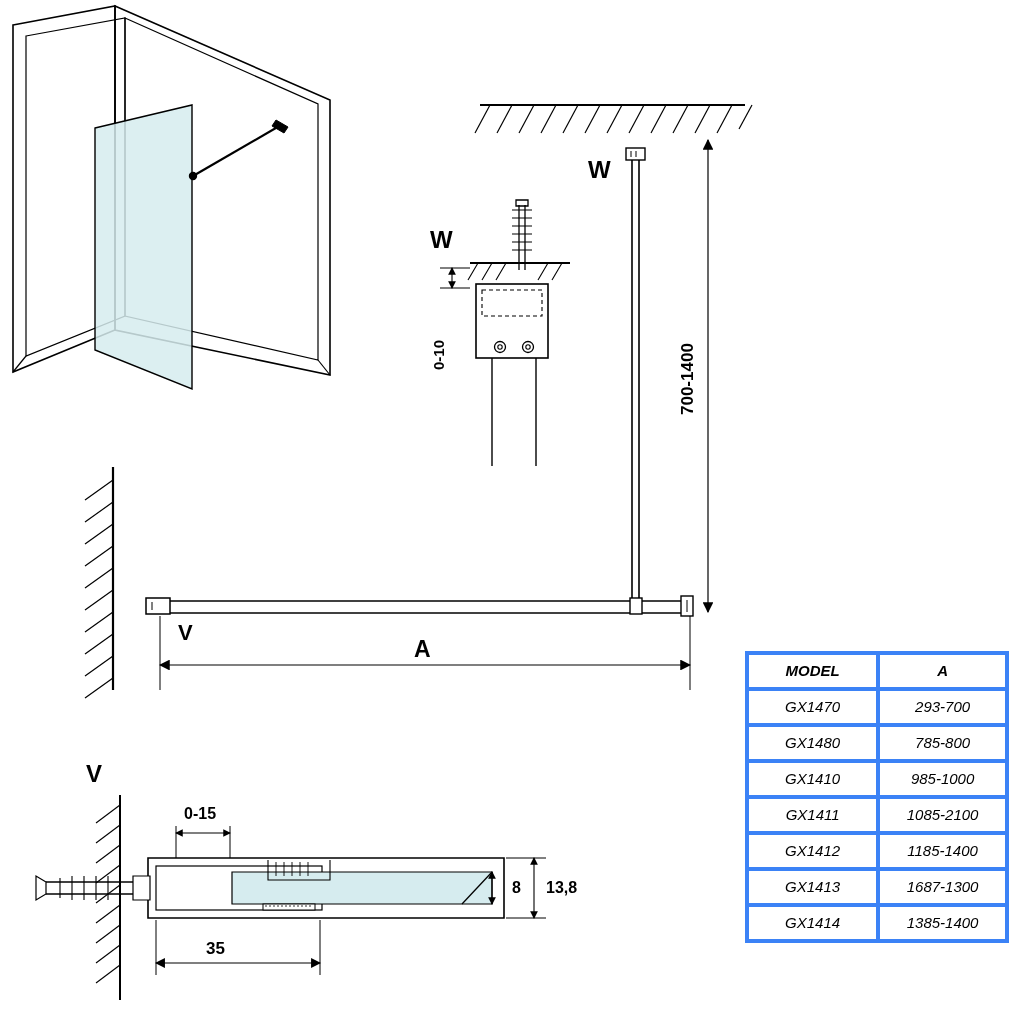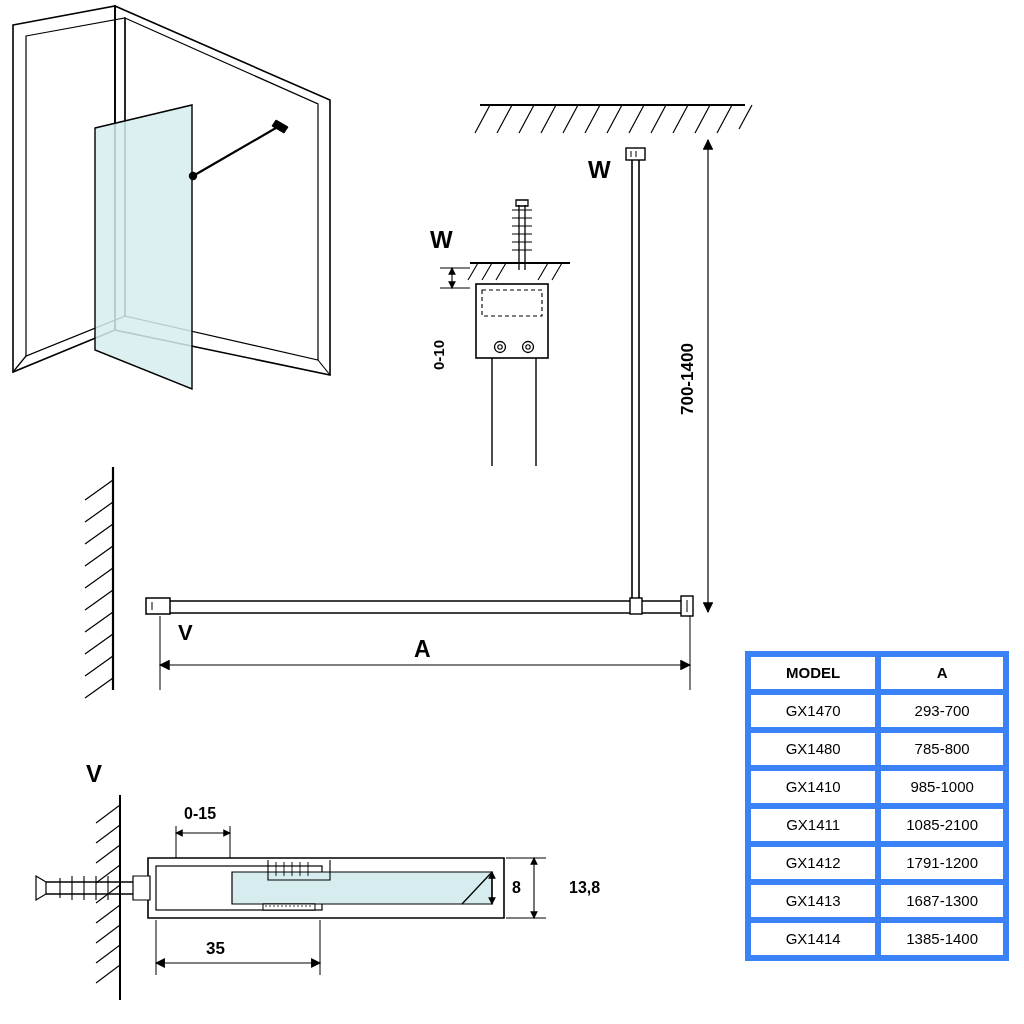--- a/index.html
+++ b/index.html
@@ -35,27 +35,28 @@
   
   #spec-table {
     position: absolute;
     left: 745px;
     top: 651px;
     width: 264px;
     border-collapse: collapse;
     font-size: 15px;
   }
   #spec-table th, #spec-table td {
-    border: 6px solid #3b82f6;
+    border: 4px solid #3b82f6;
     text-align: center;
     padding: 7px 4px 8px 4px;
     font-weight: normal;
     color: #000;
     height: 24px;
     box-sizing: border-box;
+    font-style: italic;
   }
   #spec-table th {
     font-weight: bold;
     font-size: 15px;
   }
   #spec-table col.c-model { width: 133px; }
   #spec-table col.c-a { width: 131px; }
 </style>
 </head>
 <body>
@@ -225,21 +226,21 @@
 <div class="lbl" style="left:430px; top:228px; font-size:24px;">W</div>
 <div class="lbl" style="left:178px; top:622px; font-size:22px;">V</div>
 <div class="lbl" style="left:86px; top:762px; font-size:24px;">V</div>
 
 <div class="lbl lbl-vert" style="left:696px; top:398px; font-size:17px;">700-1400</div>
 <div class="lbl" style="left:414px; top:638px; font-size:23px;">A</div>
 <div class="lbl lbl-vert" style="left:446px; top:355px; font-size:15px;">0-10</div>
 
 <div class="lbl" style="left:184px; top:806px; font-size:16px;">0-15</div>
 <div class="lbl" style="left:512px; top:880px; font-size:16px;">8</div>
-<div class="lbl" style="left:546px; top:880px; font-size:16px;margin-left:23px;">13,8</div>
+<div class="lbl" style="left:546px; top:880px; font-size:16px;">13,8</div>
 <div class="lbl" style="left:206px; top:940px; font-size:17px;">35</div>
 
 <table id="spec-table">
   <colgroup>
       <col class="c-model">
       <col class="c-a">
     </colgroup>
   <thead>
     <tr>
       <th>MODEL</th>
@@ -258,21 +259,21 @@
     <tr>
       <td>GX1410</td>
       <td>985-1000</td>
     </tr>
     <tr>
       <td>GX1411</td>
       <td>1085-2100</td>
     </tr>
     <tr>
       <td>GX1412</td>
-      <td>1791-1200</td>
+      <td>1185-1400</td>
     </tr>
     <tr>
       <td>GX1413</td>
       <td>1687-1300</td>
     </tr>
     <tr>
       <td>GX1414</td>
       <td>1385-1400</td>
     </tr>
   </tbody>

